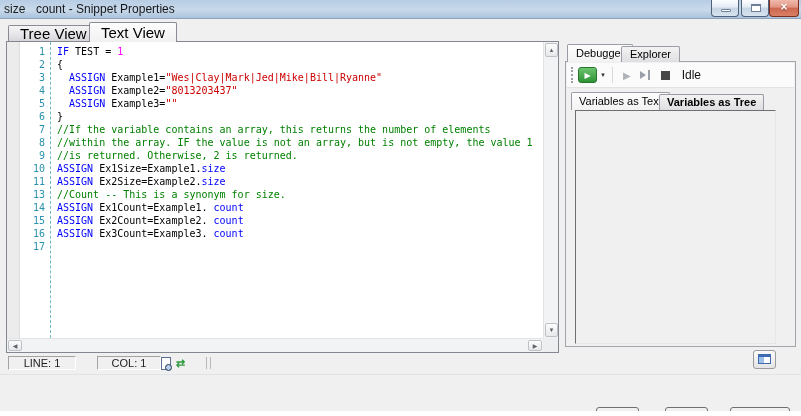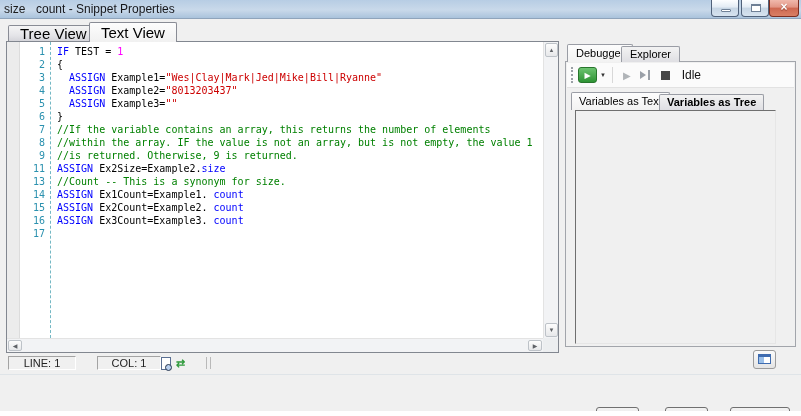--- a/index.html
+++ b/index.html
@@ -174,21 +174,22 @@
       <div class="gutter-sep"></div>
       <div class="code-lines">
           <div class="cl"><span class="ln">1</span><span class="ct"><span class="kw">IF</span><span class="pl"> TEST = </span><span class="num">1</span></span></div>
           <div class="cl"><span class="ln">2</span><span class="ct"><span class="pl">{</span></span></div>
           <div class="cl"><span class="ln">3</span><span class="ct"><span class="pl">  </span><span class="kw">ASSIGN</span><span class="pl"> Example1=</span><span class="str">"Wes|Clay|Mark|Jed|Mike|Bill|Ryanne"</span></span></div>
           <div class="cl"><span class="ln">4</span><span class="ct"><span class="pl">  </span><span class="kw">ASSIGN</span><span class="pl"> Example2=</span><span class="str">"8013203437"</span></span></div>
           <div class="cl"><span class="ln">5</span><span class="ct"><span class="pl">  </span><span class="kw">ASSIGN</span><span class="pl"> Example3=</span><span class="str">""</span></span></div>
           <div class="cl"><span class="ln">6</span><span class="ct"><span class="pl">}</span></span></div>
           <div class="cl"><span class="ln">7</span><span class="ct"><span class="cmt">//If the variable contains an array, this returns the number of elements</span></span></div>
           <div class="cl"><span class="ln">8</span><span class="ct"><span class="cmt">//within the array. IF the value is not an array, but is not empty, the value 1</span></span></div>
-          <div class="cl"><span class="ln">9</span><span class="ct"><span class="cmt">//is returned. Otherwise, 9 is returned.</span></span></div>
+          <div class="cl"><span class="ln">9</span><span class="ct"><span class="cmt">//is returned. Otherwise, 2 is returned.</span></span></div>
+          <div class="cl"><span class="ln">10</span><span class="ct"><span class="kw">ASSIGN</span><span class="pl"> Ex1Size=Example1.</span><span class="kw">size</span></span></div>
           <div class="cl"><span class="ln">11</span><span class="ct"><span class="kw">ASSIGN</span><span class="pl"> Ex2Size=Example2.</span><span class="kw">size</span></span></div>
           <div class="cl"><span class="ln">13</span><span class="ct"><span class="cmt">//Count -- This is a synonym for size.</span></span></div>
           <div class="cl"><span class="ln">14</span><span class="ct"><span class="kw">ASSIGN</span><span class="pl"> Ex1Count=Example1. </span><span class="kw">count</span></span></div>
           <div class="cl"><span class="ln">15</span><span class="ct"><span class="kw">ASSIGN</span><span class="pl"> Ex2Count=Example2. </span><span class="kw">count</span></span></div>
           <div class="cl"><span class="ln">16</span><span class="ct"><span class="kw">ASSIGN</span><span class="pl"> Ex3Count=Example3. </span><span class="kw">count</span></span></div>
           <div class="cl"><span class="ln">17</span><span class="ct"></span></div>
         </div>
       <div class="vscroll">
         <div class="sbtn up"><span>▲</span></div>
         <div class="sbtn down"><span>▼</span></div>

